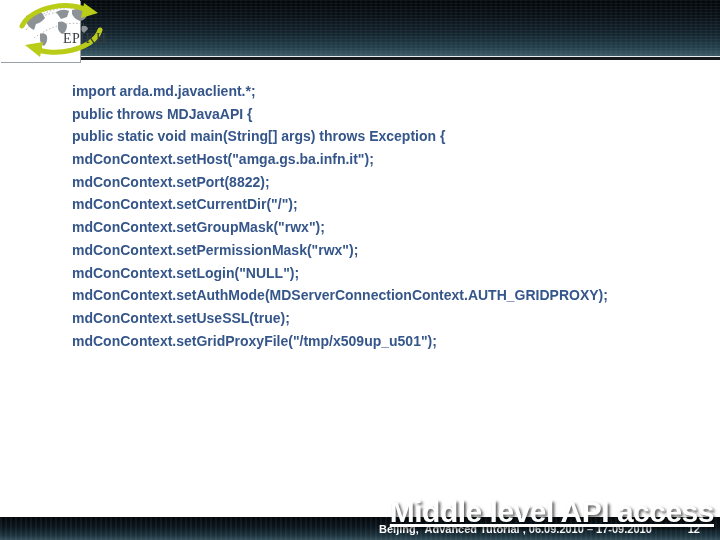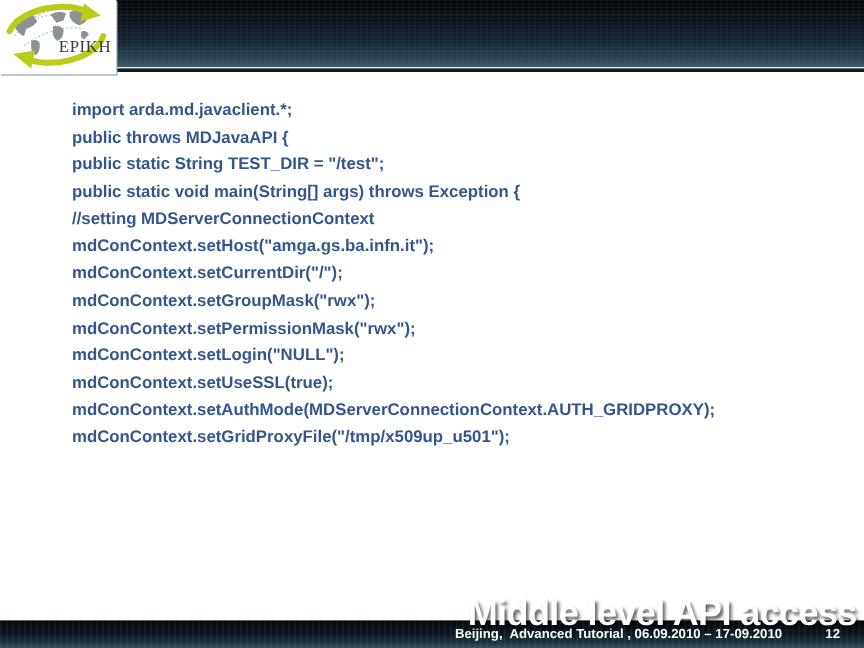--- a/index.html
+++ b/index.html
@@ -40,36 +40,38 @@
   .title {
     position: absolute;
     right: 6px; bottom: 11px;
     color: #ffffff;
     font-size: 30px;
     font-weight: bold;
     letter-spacing: -0.5px;
     white-space: nowrap;
     text-shadow: 2px 2px 3px rgba(0,0,0,0.65);
     z-index: 2;
+    text-decoration: underline;
   }
 
   
   .logo-box {
     position: absolute;
     top: 0; left: 0;
-    width: 97px; height: 62px;
+    width: 80px; height: 62px;
     background: #ffffff;
     z-index: 3;
     box-shadow: 1px 1px 0 #9aa0a4;
+    padding-left: 14px;
   }
 
   
   .code {
     position: absolute;
-    left: 60px; top: 80px;
+    left: 72px; top: 80px;
     width: 645px;
     color: var(--code-color, #35568a);
     font-size: 14px;
     font-weight: bold;
   }
   .code-line {
     height: 22.7px;
     line-height: 22.7px;
     white-space: nowrap;
   }
@@ -138,30 +140,29 @@
         <polygon points="26,57 11,45 29,42"></polygon>
       </g>
 
       <text x="49" y="43" font-size="14" fill="#3a3d40" font-family="'Liberation Serif', serif" letter-spacing="0.5">EPIKH</text>
     </svg>
   </div>
 
   <div class="code">
       <div class="code-line">import arda.md.javaclient.*;</div>
       <div class="code-line">public throws MDJavaAPI {</div>
-      <div class="code-line">public static String TEST_DIR = "/test";</div>
       <div class="code-line">public static void main(String[] args) throws Exception {</div>
-      <div class="code-line">//setting MDServerConnectionContext</div>
       <div class="code-line">mdConContext.setHost("amga.gs.ba.infn.it");</div>
+      <div class="code-line">mdConContext.setPort(8822);</div>
       <div class="code-line">mdConContext.setCurrentDir("/");</div>
       <div class="code-line">mdConContext.setGroupMask("rwx");</div>
       <div class="code-line">mdConContext.setPermissionMask("rwx");</div>
       <div class="code-line">mdConContext.setLogin("NULL");</div>
+      <div class="code-line">mdConContext.setAuthMode(MDServerConnectionContext.AUTH_GRIDPROXY);</div>
       <div class="code-line">mdConContext.setUseSSL(true);</div>
-      <div class="code-line">mdConContext.setAuthMode(MDServerConnectionContext.AUTH_GRIDPROXY);</div>
       <div class="code-line">mdConContext.setGridProxyFile("/tmp/x509up_u501");</div>
     </div>
 
   <div class="footer">
     <span class="event">Beijing,  Advanced Tutorial , 06.09.2010 – 17-09.2010</span>
     <span class="page">12</span>
   </div>
 
 </div>
 

